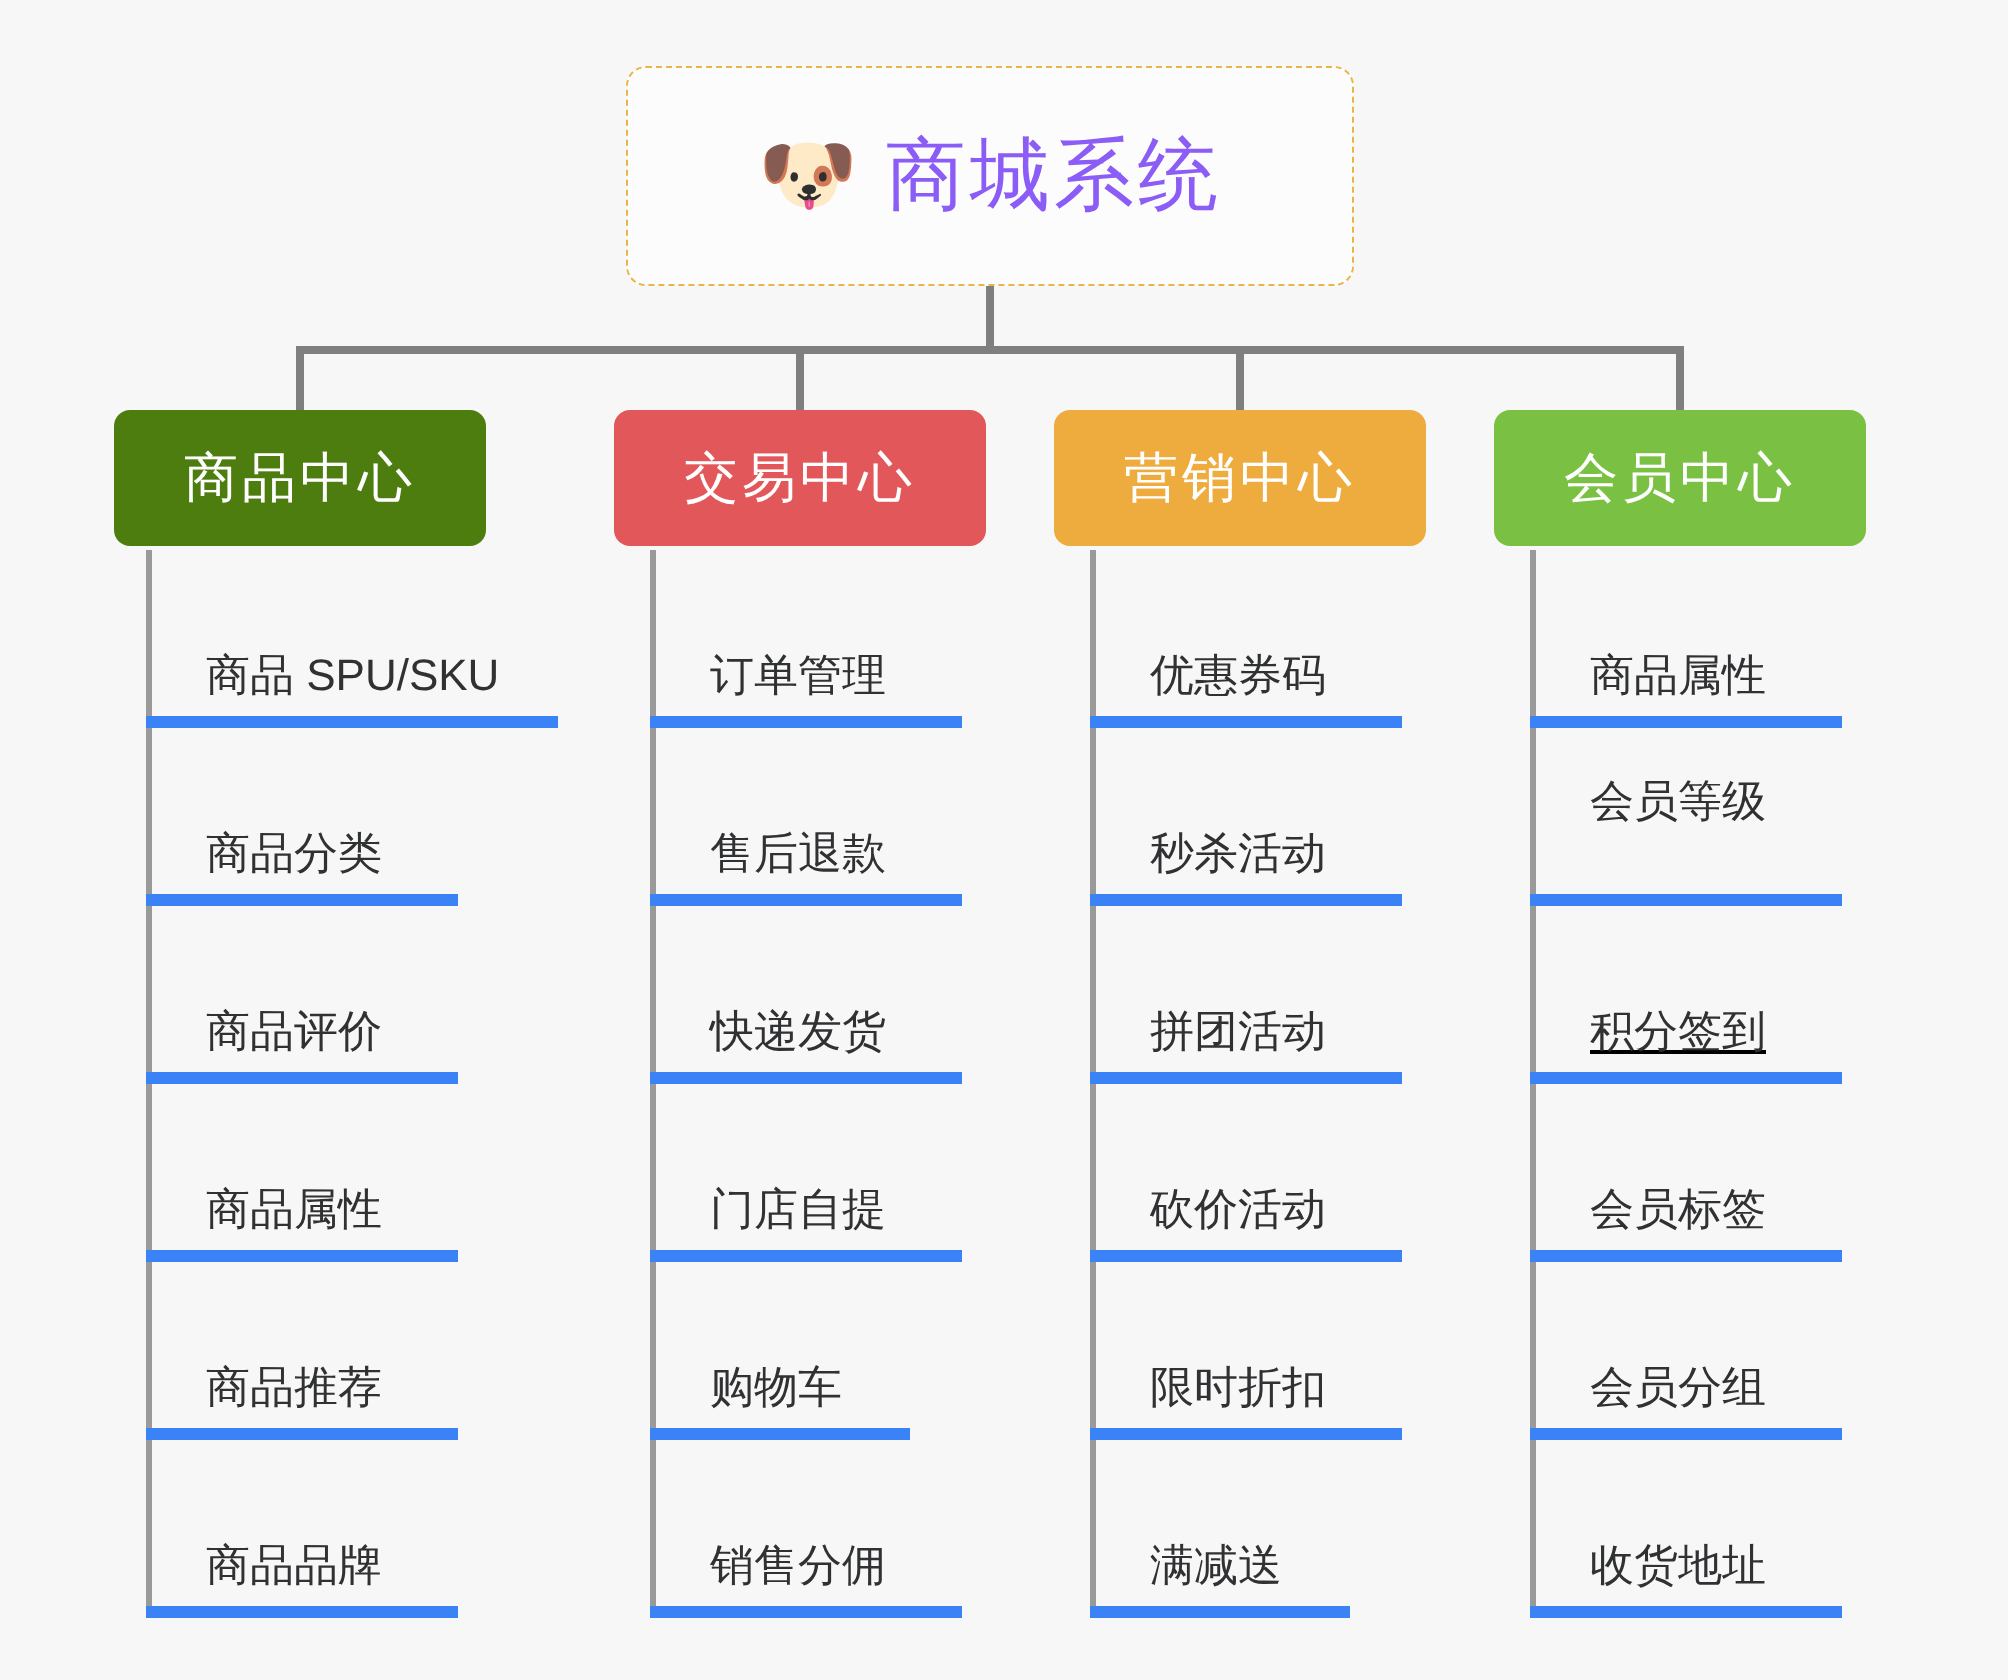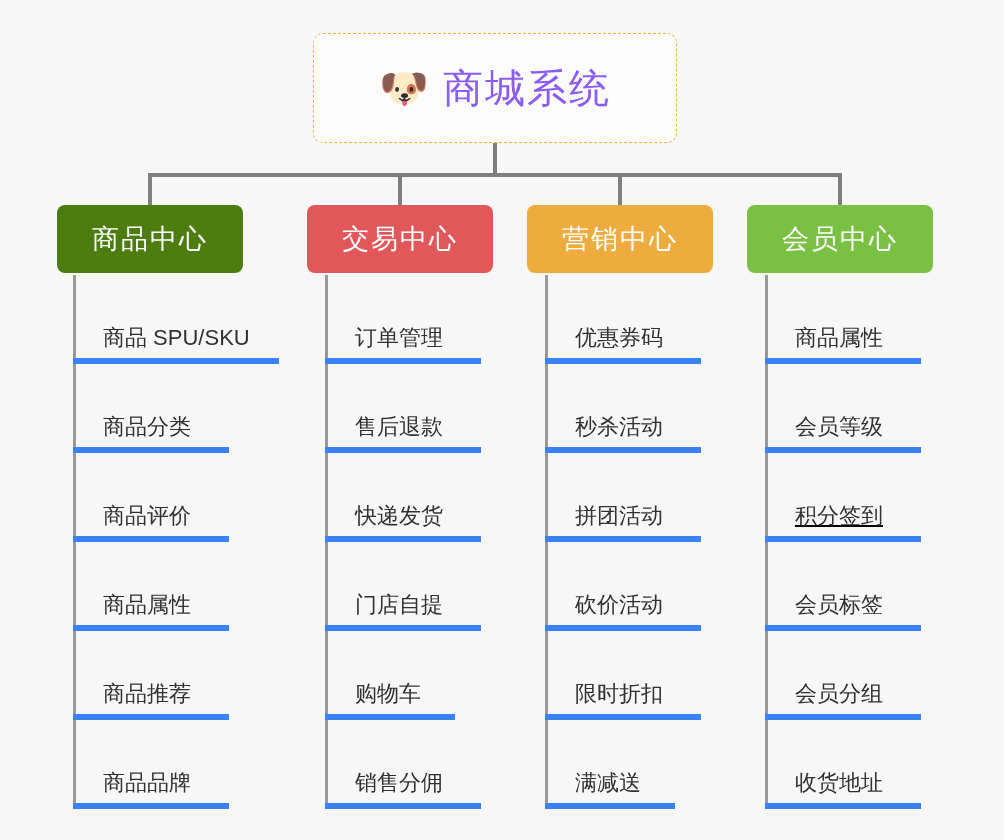--- a/index.html
+++ b/index.html
@@ -202,21 +202,21 @@
     <div class="leaf-item" style="top: 445px; width: 130px;">
         <span class="leaf-label">满减送</span>
       </div>
   </div>
 
   <div class="leaf-col" id="col-3" style="left: 765px;">
     <div class="leaf-spine" style="height: 534px;"></div>
     <div class="leaf-item" style="top: 0px; width: 156px;">
         <span class="leaf-label">商品属性</span>
       </div>
-    <div class="leaf-item" style="top: 89px; width: 156px;">
+    <div class="leaf-item" style="top: 89px; width: 156px; align-items: center;">
         <span class="leaf-label">会员等级</span>
       </div>
     <div class="leaf-item" style="top: 178px; width: 156px; text-decoration: underline;">
         <span class="leaf-label">积分签到</span>
       </div>
     <div class="leaf-item" style="top: 267px; width: 156px;">
         <span class="leaf-label">会员标签</span>
       </div>
     <div class="leaf-item" style="top: 356px; width: 156px;">
         <span class="leaf-label">会员分组</span>

